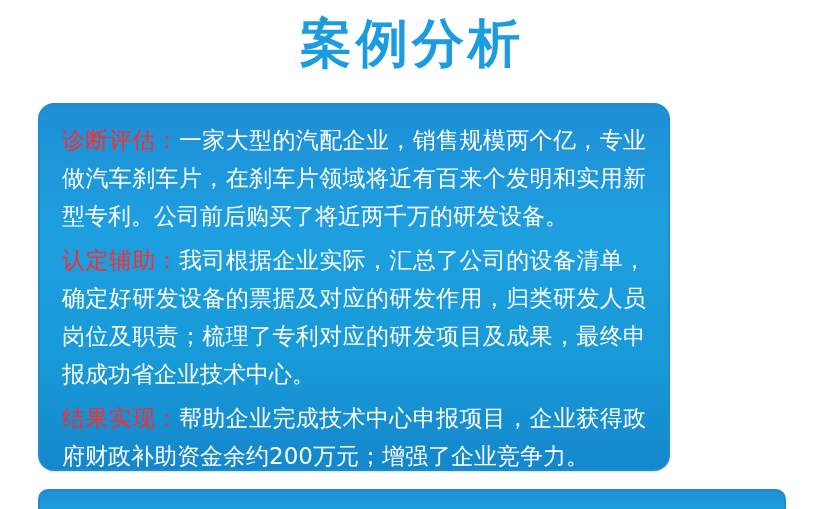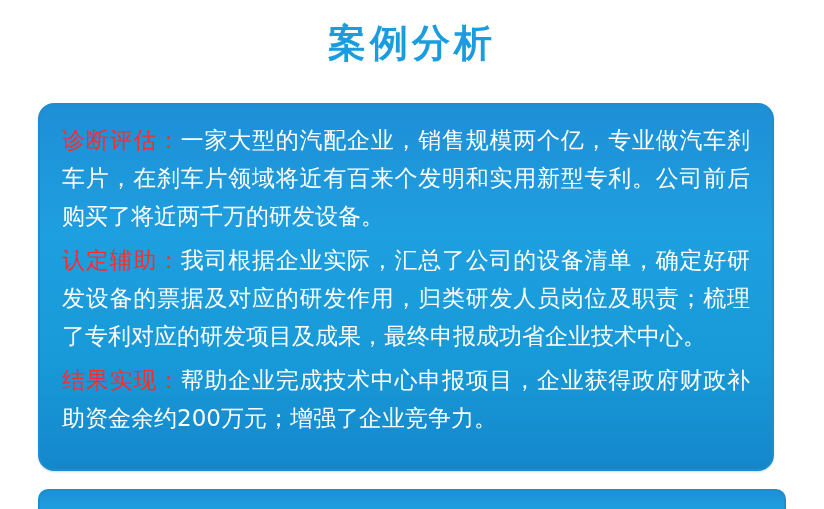--- a/index.html
+++ b/index.html
@@ -19,32 +19,32 @@
     height: 509px;
     background: #ffffff;
   }
   .title {
     position: absolute;
     top: 6px;
     left: 0;
     width: 824px;
     text-align: center;
     font-family: "DejaVu Sans", "Liberation Sans", sans-serif;
-    font-size: 38px;
+    font-size: 52px;
     font-weight: bold;
     color: #1c9ce0;
     letter-spacing: 4px;
     line-height: 74px;
     white-space: nowrap;
   }
   .card {
     position: absolute;
     left: 38px;
     top: 103px;
-    width: 736px;
+    width: 632px;
     height: 368px;
     box-sizing: border-box;
     border-radius: 16px;
     background: linear-gradient(to bottom, #1e8fd6 0%, #1e9fe0 35%, #189ad8 70%, #1487cc 100%);
     border: 2px solid #1b8ed0;
     padding: 16px 22px 2px 22px;
     box-shadow: 0 1px 2px rgba(0,0,0,0.15);
   }
   .para {
     font-family: "DejaVu Sans", "Liberation Sans", sans-serif;

